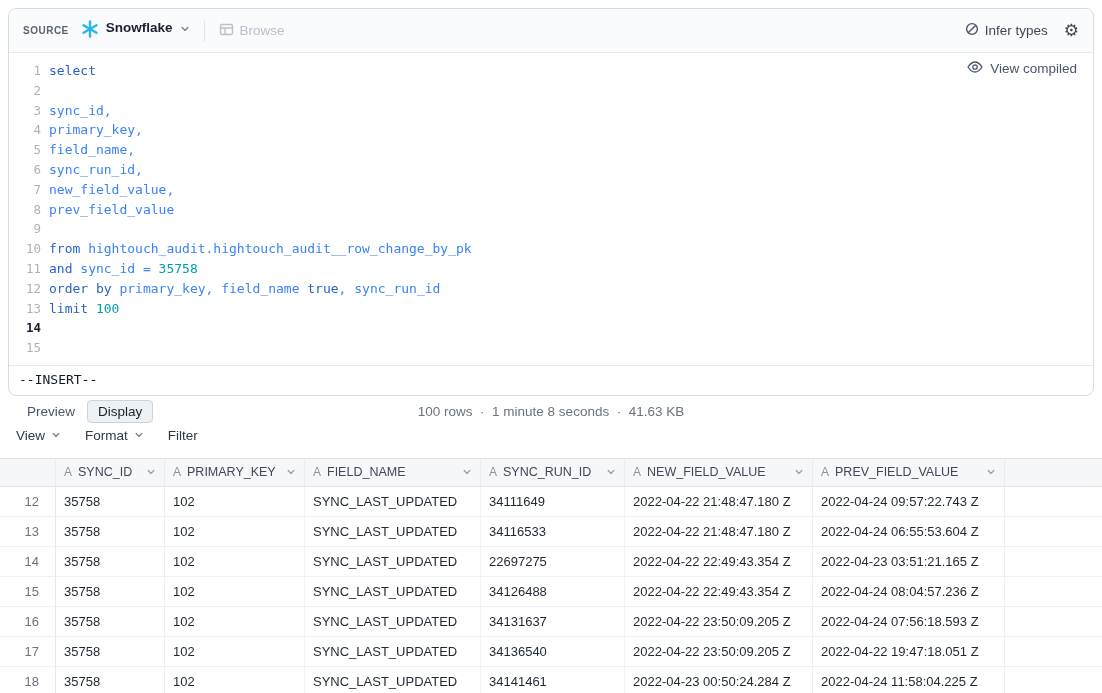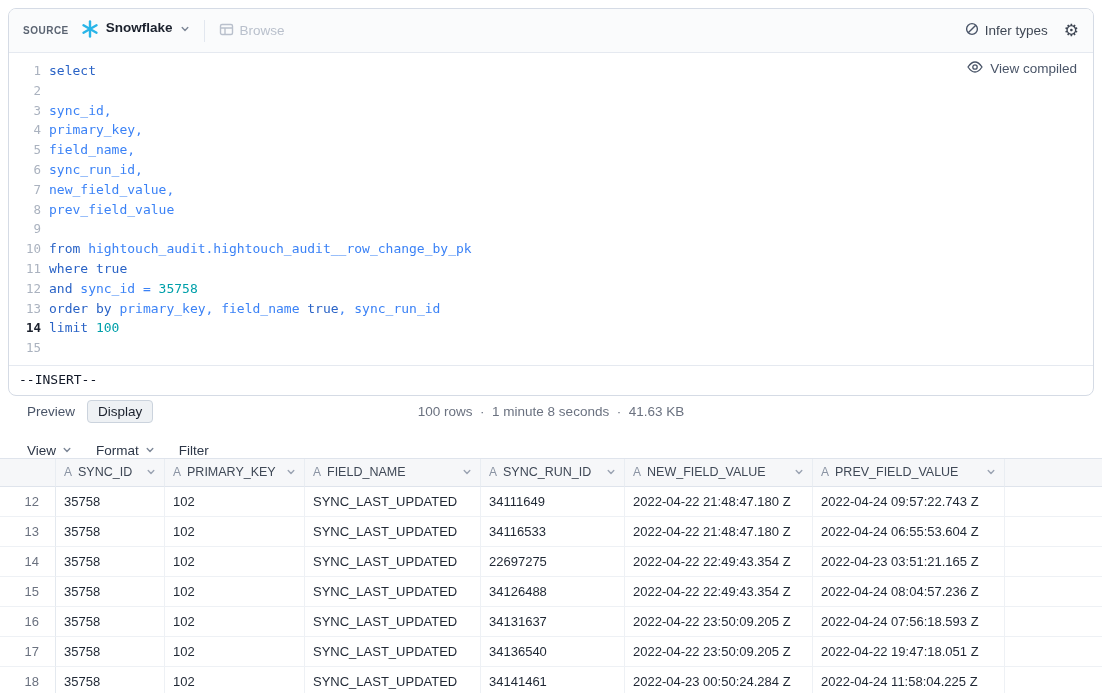--- a/index.html
+++ b/index.html
@@ -38,21 +38,21 @@
   .vim-bar { border-top:1px solid #e5e9f0; padding:6px 10px 8px;
              font-family:"DejaVu Sans Mono", monospace; font-size:13px; color:#111827; }
 
   
   .results-bar { position:relative; display:flex; align-items:center; height:32px; padding:0 16px; gap:6px; }
   .tab { font-size:13.5px; color:#4a5568; padding:3px 10px; border:1px solid transparent;
          border-radius:4px; cursor:pointer; }
   .tab.active { background:#eef1f4; border-color:#cbd3dd; color:#1a202c; }
   .results-meta { position:absolute; left:50%; transform:translateX(-50%); color:#6b7280; font-size:13.5px; white-space:pre; }
 
-  .toolbar { display:flex; align-items:flex-end; height:30px; padding:0 27px; gap:24px; }
+  .toolbar { display:flex; align-items:flex-start; height:30px; padding:0 16px; gap:24px; }
   .tool { display:flex; align-items:center; gap:6px; font-size:13.5px; color:#2d3748; cursor:pointer; }
 
   
   .data-table { display:grid; grid-template-columns:56px 109px 140px 176px 144px 188px 192px 1fr;
                 border-top:1px solid #dfe4ec; }
   .th { background:#f6f7f9; height:28px; display:flex; align-items:center; padding:0 8px; gap:6px;
         border-bottom:1px solid #dfe4ec; border-right:1px solid #e9edf2;
         font-size:12.5px; color:#3f4856; font-weight:500; white-space:nowrap; overflow:hidden; }
   .th:nth-child(8) { border-right:none; }
   .type-icon { color:#8a93a3; font-size:12px; font-weight:400; }
@@ -134,21 +134,20 @@
           <div class="code-line"><span class="tok-keyword">select</span></div>
           <div class="code-line">&nbsp;</div>
           <div class="code-line"><span class="tok-plain">sync_id,</span></div>
           <div class="code-line"><span class="tok-plain">primary_key,</span></div>
           <div class="code-line"><span class="tok-plain">field_name,</span></div>
           <div class="code-line"><span class="tok-plain">sync_run_id,</span></div>
           <div class="code-line"><span class="tok-plain">new_field_value,</span></div>
           <div class="code-line"><span class="tok-plain">prev_field_value</span></div>
           <div class="code-line">&nbsp;</div>
           <div class="code-line"><span class="tok-keyword">from</span><span class="tok-plain"> hightouch_audit.hightouch_audit__row_change_by_pk</span></div>
-          <div class="code-line"><span class="tok-keyword">where true</span></div>
           <div class="code-line"><span class="tok-keyword">and</span><span class="tok-plain"> sync_id = </span><span class="tok-number">35758</span></div>
           <div class="code-line"><span class="tok-keyword">order by</span><span class="tok-plain"> primary_key, field_name </span><span class="tok-keyword">true</span><span class="tok-plain">, sync_run_id</span></div>
           <div class="code-line"><span class="tok-keyword">limit</span><span class="tok-plain"> </span><span class="tok-number">100</span></div>
           <div class="code-line">&nbsp;</div>
         </div>
       <div class="view-compiled">
         <span>
           <svg width="16" height="12" viewBox="0 0 16 12">
               <path d="M1 6 C3.5 2.2 6 1 8 1 C10 1 12.5 2.2 15 6 C12.5 9.8 10 11 8 11 C6 11 3.5 9.8 1 6 Z" fill="none" stroke="#4a5568" stroke-width="1.3"></path>
               <circle cx="8" cy="6" r="2.2" fill="none" stroke="#4a5568" stroke-width="1.3"></circle>

